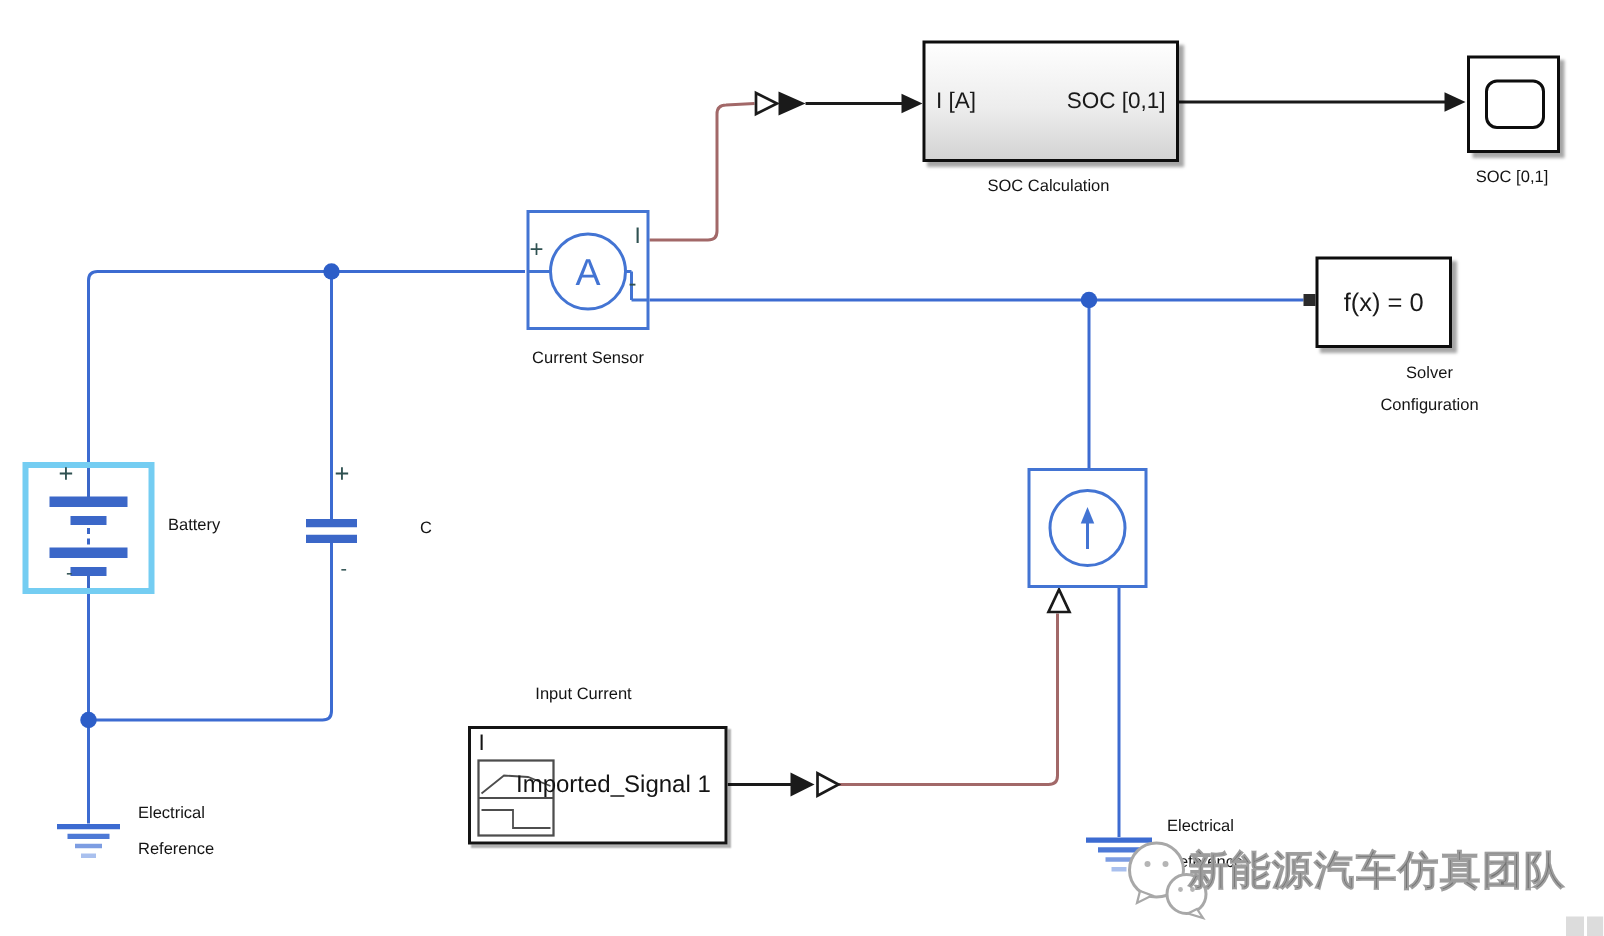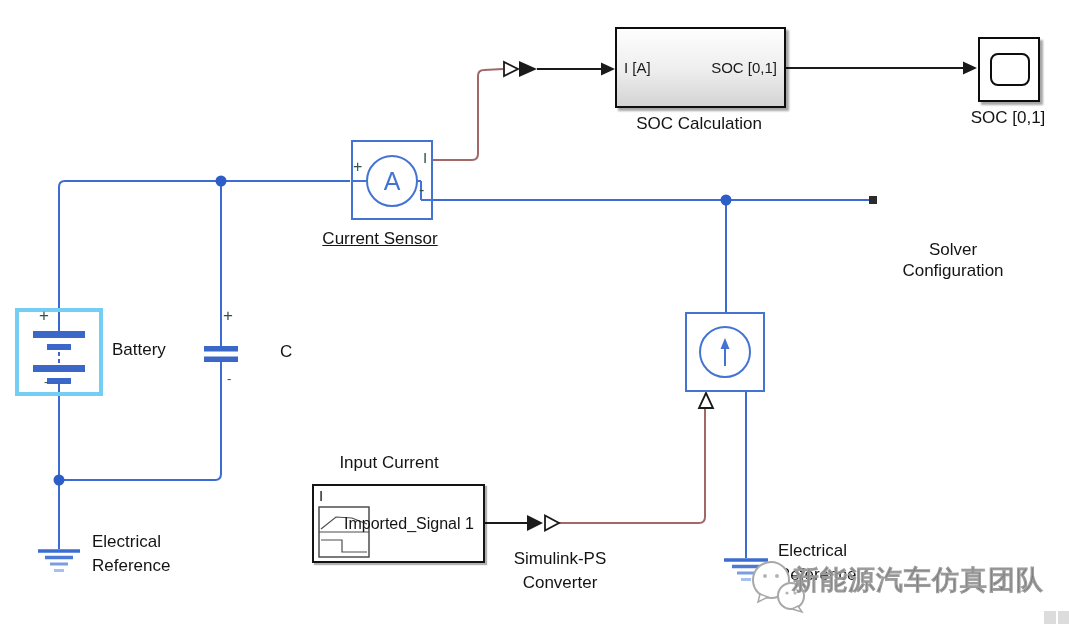--- a/index.html
+++ b/index.html
@@ -1,19 +1,19 @@
 <!DOCTYPE html>
 <html><head>
 <meta charset="utf-8">
 <style>
   html,body{margin:0;padding:0;background:#fff;}
   #canvas{position:relative;width:1069px;height:624px;background:#ffffff;overflow:hidden;
           font-family:"Liberation Sans",sans-serif;color:#1a1a1a;}
   svg{position:absolute;left:0;top:0;overflow:visible;}
-  .lbl{position:absolute;font-size:17px;line-height:22px;color:#141414;white-space:nowrap;}
+  .lbl{position:absolute;font-size:11px;line-height:22px;color:#141414;white-space:nowrap;}
   .center{transform:translateX(-50%);text-align:center;}
   .port{position:absolute;font-size:16px;font-weight:500;color:#2f5151;white-space:nowrap;}
   .blk-shadow{box-shadow:3px 3px 2px rgba(0,0,0,0.35);}
   
   #soc-calc{position:absolute;left:615px;top:27px;width:171px;height:81px;box-sizing:border-box;
     border:2px solid #0d0d0d;background:linear-gradient(180deg,#fefefe 0%,#ededed 55%,#d3d3d3 100%);
     display:flex;justify-content:space-between;align-items:center;padding:16px 7px;font-size:15px;}
   
   #scope{position:absolute;left:978px;top:37px;width:62px;height:65px;box-sizing:border-box;
     border:2px solid #0d0d0d;background:#fff;}
@@ -123,33 +123,36 @@
       <line x1="1" y1="41" x2="16" y2="41" stroke="#4374d3" stroke-width="2"></line>
       <line x1="66" y1="41" x2="70" y2="41" stroke="#4374d3" stroke-width="2"></line>
       <line x1="70" y1="41" x2="70" y2="60" stroke="#4374d3" stroke-width="2"></line>
       <line x1="70" y1="60" x2="81" y2="60" stroke="#4374d3" stroke-width="2"></line>
       <text x="41" y="50" font-size="25" fill="#4374d3" text-anchor="middle" font-family="Liberation Sans, sans-serif">A</text>
     </svg>
   </div>
   <span class="port" style="left:353px;top:158px;">+</span>
   <span class="port" style="left:423px;top:149px;font-size:15px;">I</span>
   <span class="port" style="left:419px;top:181px;">-</span>
-  <span class="lbl center" style="left:380px;top:228px;text-decoration:underline;">Current Sensor</span>
+  <span class="lbl center" style="left:392px;top:228px;">Current Sensor</span>
 
   <div id="soc-calc" class="blk-shadow">
     <span>I [A]</span>
     <span>SOC [0,1]</span>
   </div>
   <span class="lbl center" style="left:699px;top:113px;">SOC Calculation</span>
 
   <div id="scope" class="blk-shadow">
     <div id="scope-screen"></div>
   </div>
   <span class="lbl center" style="left:1008px;top:107px;">SOC [0,1]</span>
 
+  <div id="solver" class="blk-shadow">
+    <span>f(x) = 0</span>
+  </div>
   <div id="solver-port"></div>
   <div class="lbl center" style="left:953px;top:239px;line-height:21px;">
     <div>Solver</div>
     <div>Configuration</div>
   </div>
 
   <div style="position:absolute;left:685px;top:312px;width:80px;height:80px;">
     <svg width="80" height="80">
       <rect x="1" y="1" width="78" height="78" fill="#ffffff" stroke="#4374d3" stroke-width="2"></rect>
       <circle cx="40" cy="40" r="25" fill="none" stroke="#4374d3" stroke-width="2"></circle>
@@ -161,24 +164,20 @@
   <span class="lbl center" style="left:377px;top:452px;margin-left:12px;">Input Current</span>
   <div id="input-current">
     <span id="ic-port-label">I</span>
     <svg style="position:absolute;left:4px;top:20px;" width="52" height="52">
       <rect x="1" y="1" width="50" height="50" fill="#ffffff" stroke="#4d4d4d" stroke-width="1.5"></rect>
       <line x1="1" y1="26" x2="51" y2="26" stroke="#4d4d4d" stroke-width="1.2"></line>
       <polyline points="3,23 18,11 34,12 49,18" fill="none" stroke="#4d4d4d" stroke-width="1.2"></polyline>
       <polyline points="3,34 24,34 24,46 49,46" fill="none" stroke="#4d4d4d" stroke-width="1.2"></polyline>
     </svg>
     <span id="ic-signal">Imported_Signal 1</span>
-  </div>
-  <div class="lbl center" style="left:560px;top:547px;line-height:24px;">
-    <div>Simulink-PS</div>
-    <div>Converter</div>
   </div>
 
   <div class="lbl" style="left:92px;top:530px;line-height:24px;">
     <div>Electrical</div>
     <div>Reference</div>
   </div>
   <div class="lbl" style="left:778px;top:539px;line-height:24px;">
     <div>Electrical</div>
     <div>Reference</div>
   </div>

